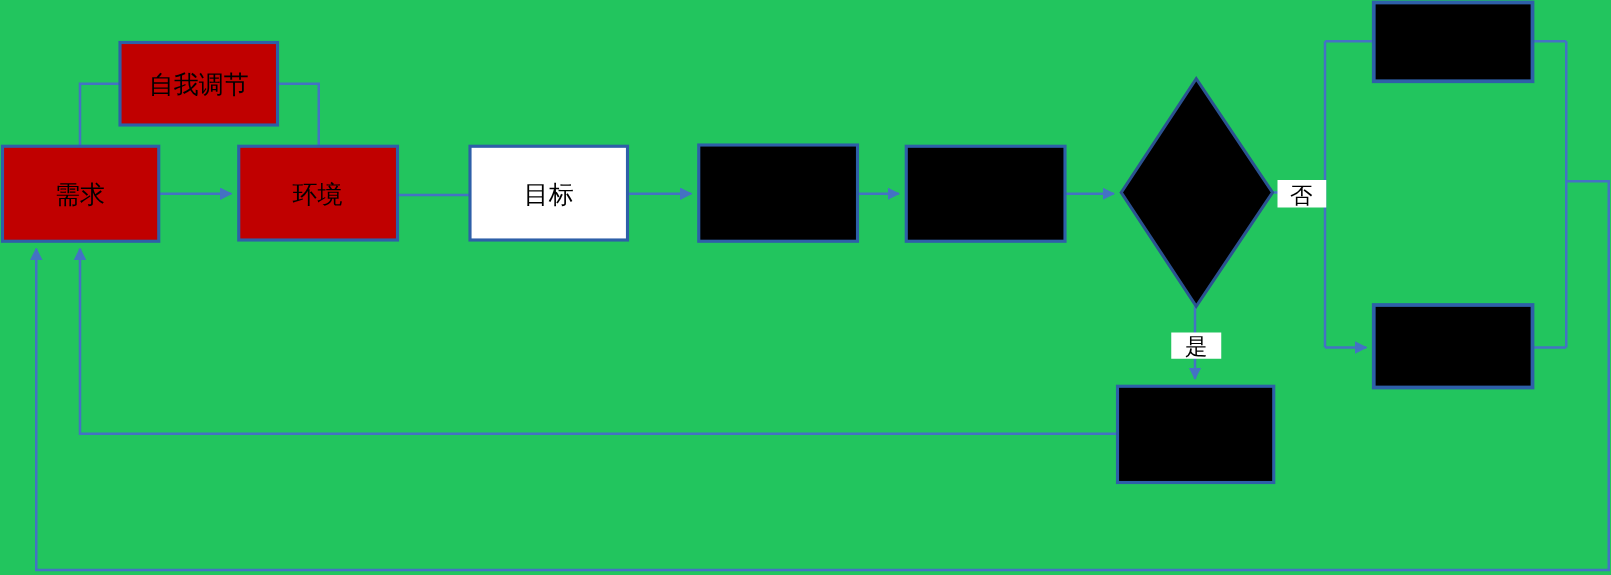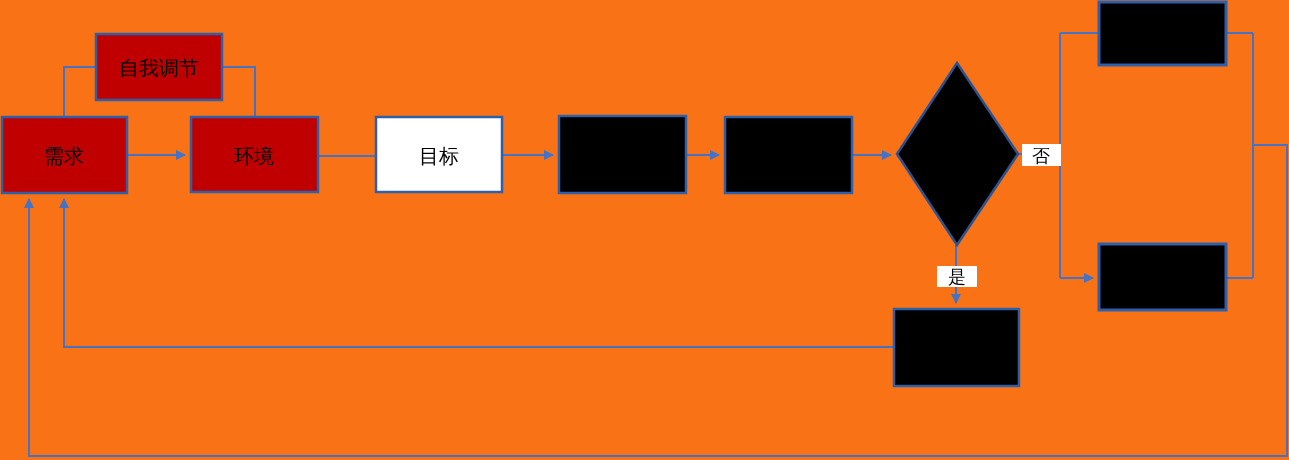--- a/index.html
+++ b/index.html
@@ -4,21 +4,21 @@
 <style>
   html, body {
     margin: 0;
     padding: 0;
     background: #000000;
   }
   .canvas {
     position: relative;
     width: 1289px;
     height: 460px;
-    background: #f97316;
+    background: #22c55e;
     overflow: hidden;
     font-family: "Liberation Sans", sans-serif;
   }
   svg { display: block; }
   .node-label {
     font-family: "Liberation Sans", sans-serif;
     font-size: 20px;
     fill: #000000;
   }
   .branch-label-text {

